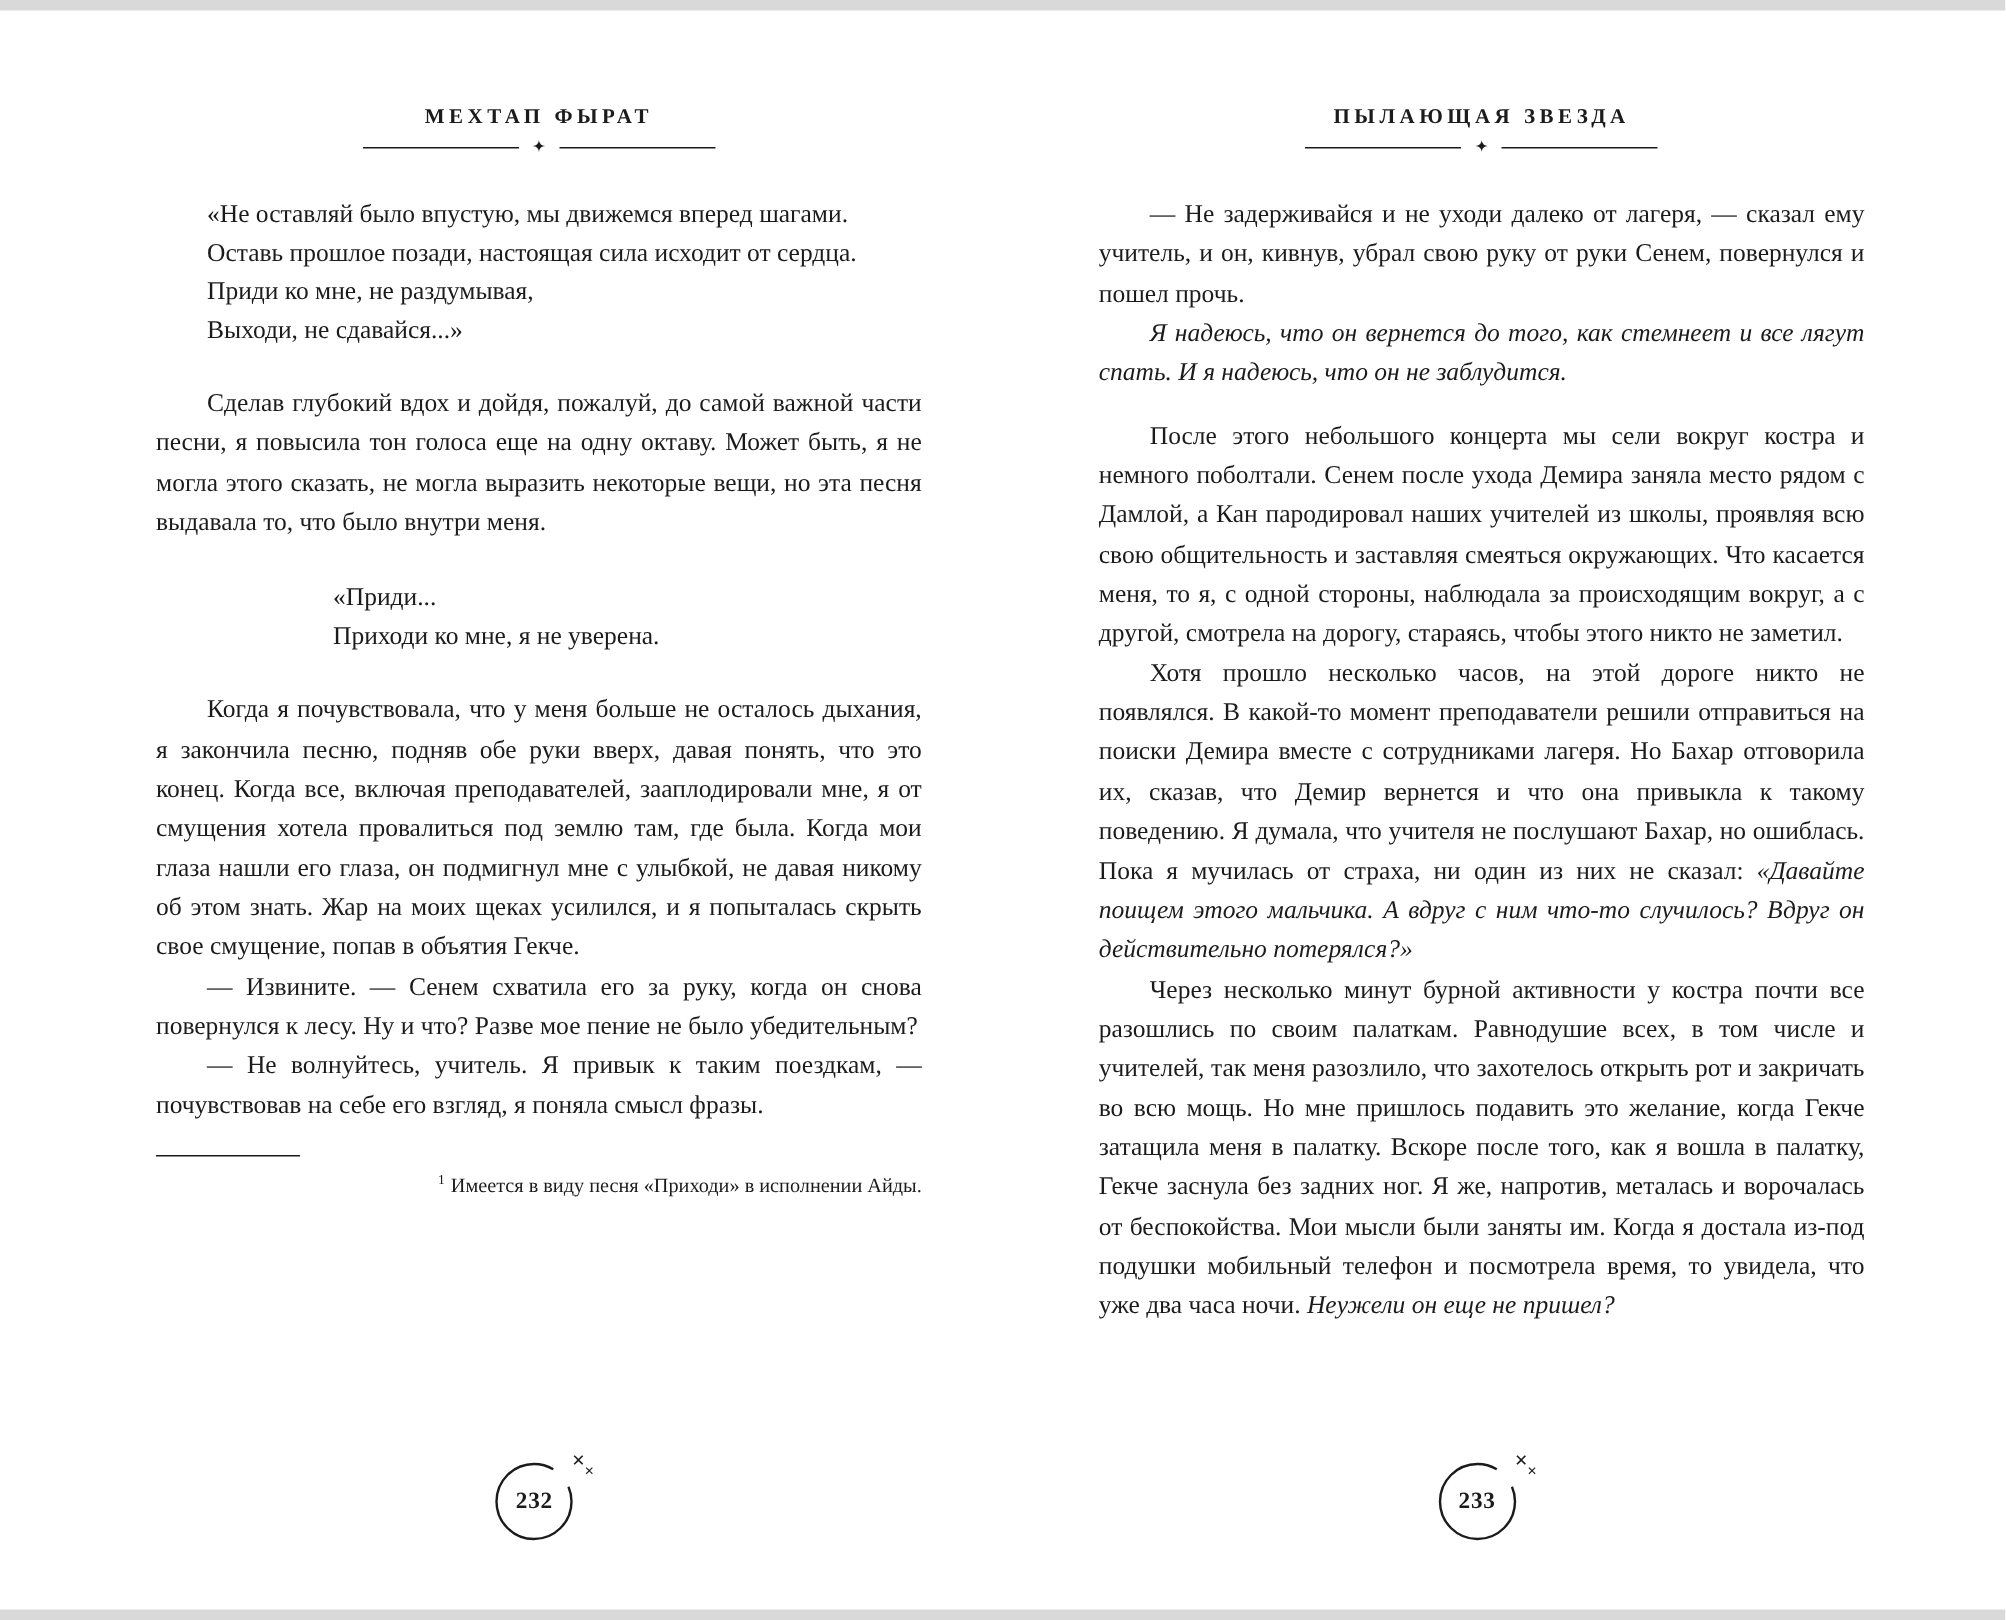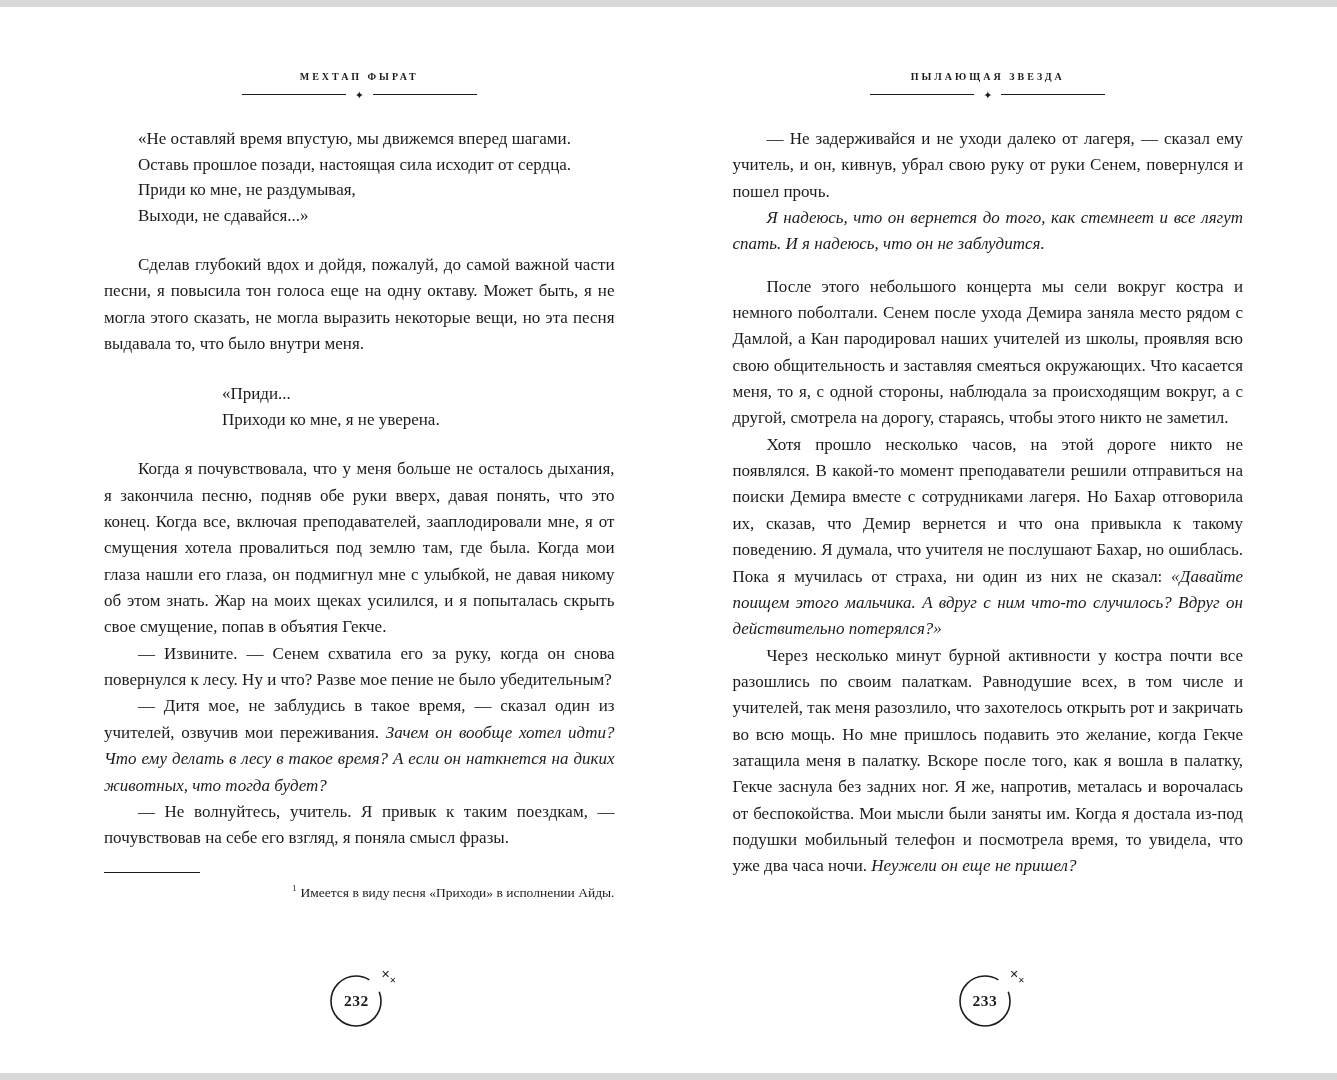--- a/index.html
+++ b/index.html
@@ -28,21 +28,21 @@
     flex-direction:column;
     box-sizing:border-box;
     padding-top:72px;
     padding-bottom:48px;
   }
 
   
   .running-head { text-align:center; margin-bottom:26px; }
   .running-head h1 {
     margin:0 0 7px 0;
-    font-size:10px;
+    font-size:14px;
     font-weight:bold;
     letter-spacing:3px;
     line-height:1;
   }
   .head-rule {
     display:flex; align-items:center; justify-content:center;
   }
   .head-rule .line {
     width:104px; height:0;
     border-top:1.2px solid #1b1b1b;
@@ -134,33 +134,32 @@
       <h1>МЕХТАП ФЫРАТ</h1>
       <div class="head-rule">
         <span class="line"></span>
         <span class="diamond">✦</span>
         <span class="line"></span>
       </div>
     </header>
 
     <div class="content">
         <div class="verse indent-1">
-          <div>«Не оставляй время впустую, мы движемся вперед шагами.</div>
+          <div>«Не оставляй было впустую, мы движемся вперед шагами.</div>
           <div>Оставь прошлое позади, настоящая сила исходит от сердца.</div>
           <div>Приди ко мне, не раздумывая,</div>
           <div>Выходи, не сдавайся...»</div>
         </div>
         <p class="para"><span>Сделав глубокий вдох и дойдя, пожалуй, до самой важной части песни, я повысила тон голоса еще на одну октаву. Может быть, я не могла этого сказать, не могла выразить некоторые вещи, но эта песня выдавала то, что было внутри меня.</span></p>
         <div class="verse indent-2">
           <div>«Приди...</div>
           <div>Приходи ко мне, я не уверена.</div>
         </div>
         <p class="para"><span>Когда я почувствовала, что у меня больше не осталось дыхания, я закончила песню, подняв обе руки вверх, давая понять, что это конец. Когда все, включая преподавателей, зааплодировали мне, я от смущения хотела провалиться под землю там, где была. Когда мои глаза нашли его глаза, он подмигнул мне с улыбкой, не давая никому об этом знать. Жар на моих щеках усилился, и я попыталась скрыть свое смущение, попав в объятия Гекче.</span></p>
         <p class="para"><span>— Извините. — Сенем схватила его за руку, когда он снова повернулся к лесу. Ну и что? Разве мое пение не было убедительным?</span></p>
-        <p class="para"><span>— Дитя мое, не заблудись в такое время, — сказал один из учителей, озвучив мои переживания. </span><span class="it">Зачем он вообще хотел идти? Что ему делать в лесу в такое время? А если он наткнется на диких животных, что тогда будет?</span></p>
         <p class="para"><span>— Не волнуйтесь, учитель. Я привык к таким поездкам, — почувствовав на себе его взгляд, я поняла смысл фразы.</span></p>
       </div>
 
     <div class="footnote">
       <div class="fn-line">
         <sup>1</sup><span>Имеется в виду песня «Приходи» в исполнении Айды.</span>
       </div>
     </div>
 
     <div class="pagefoot">

